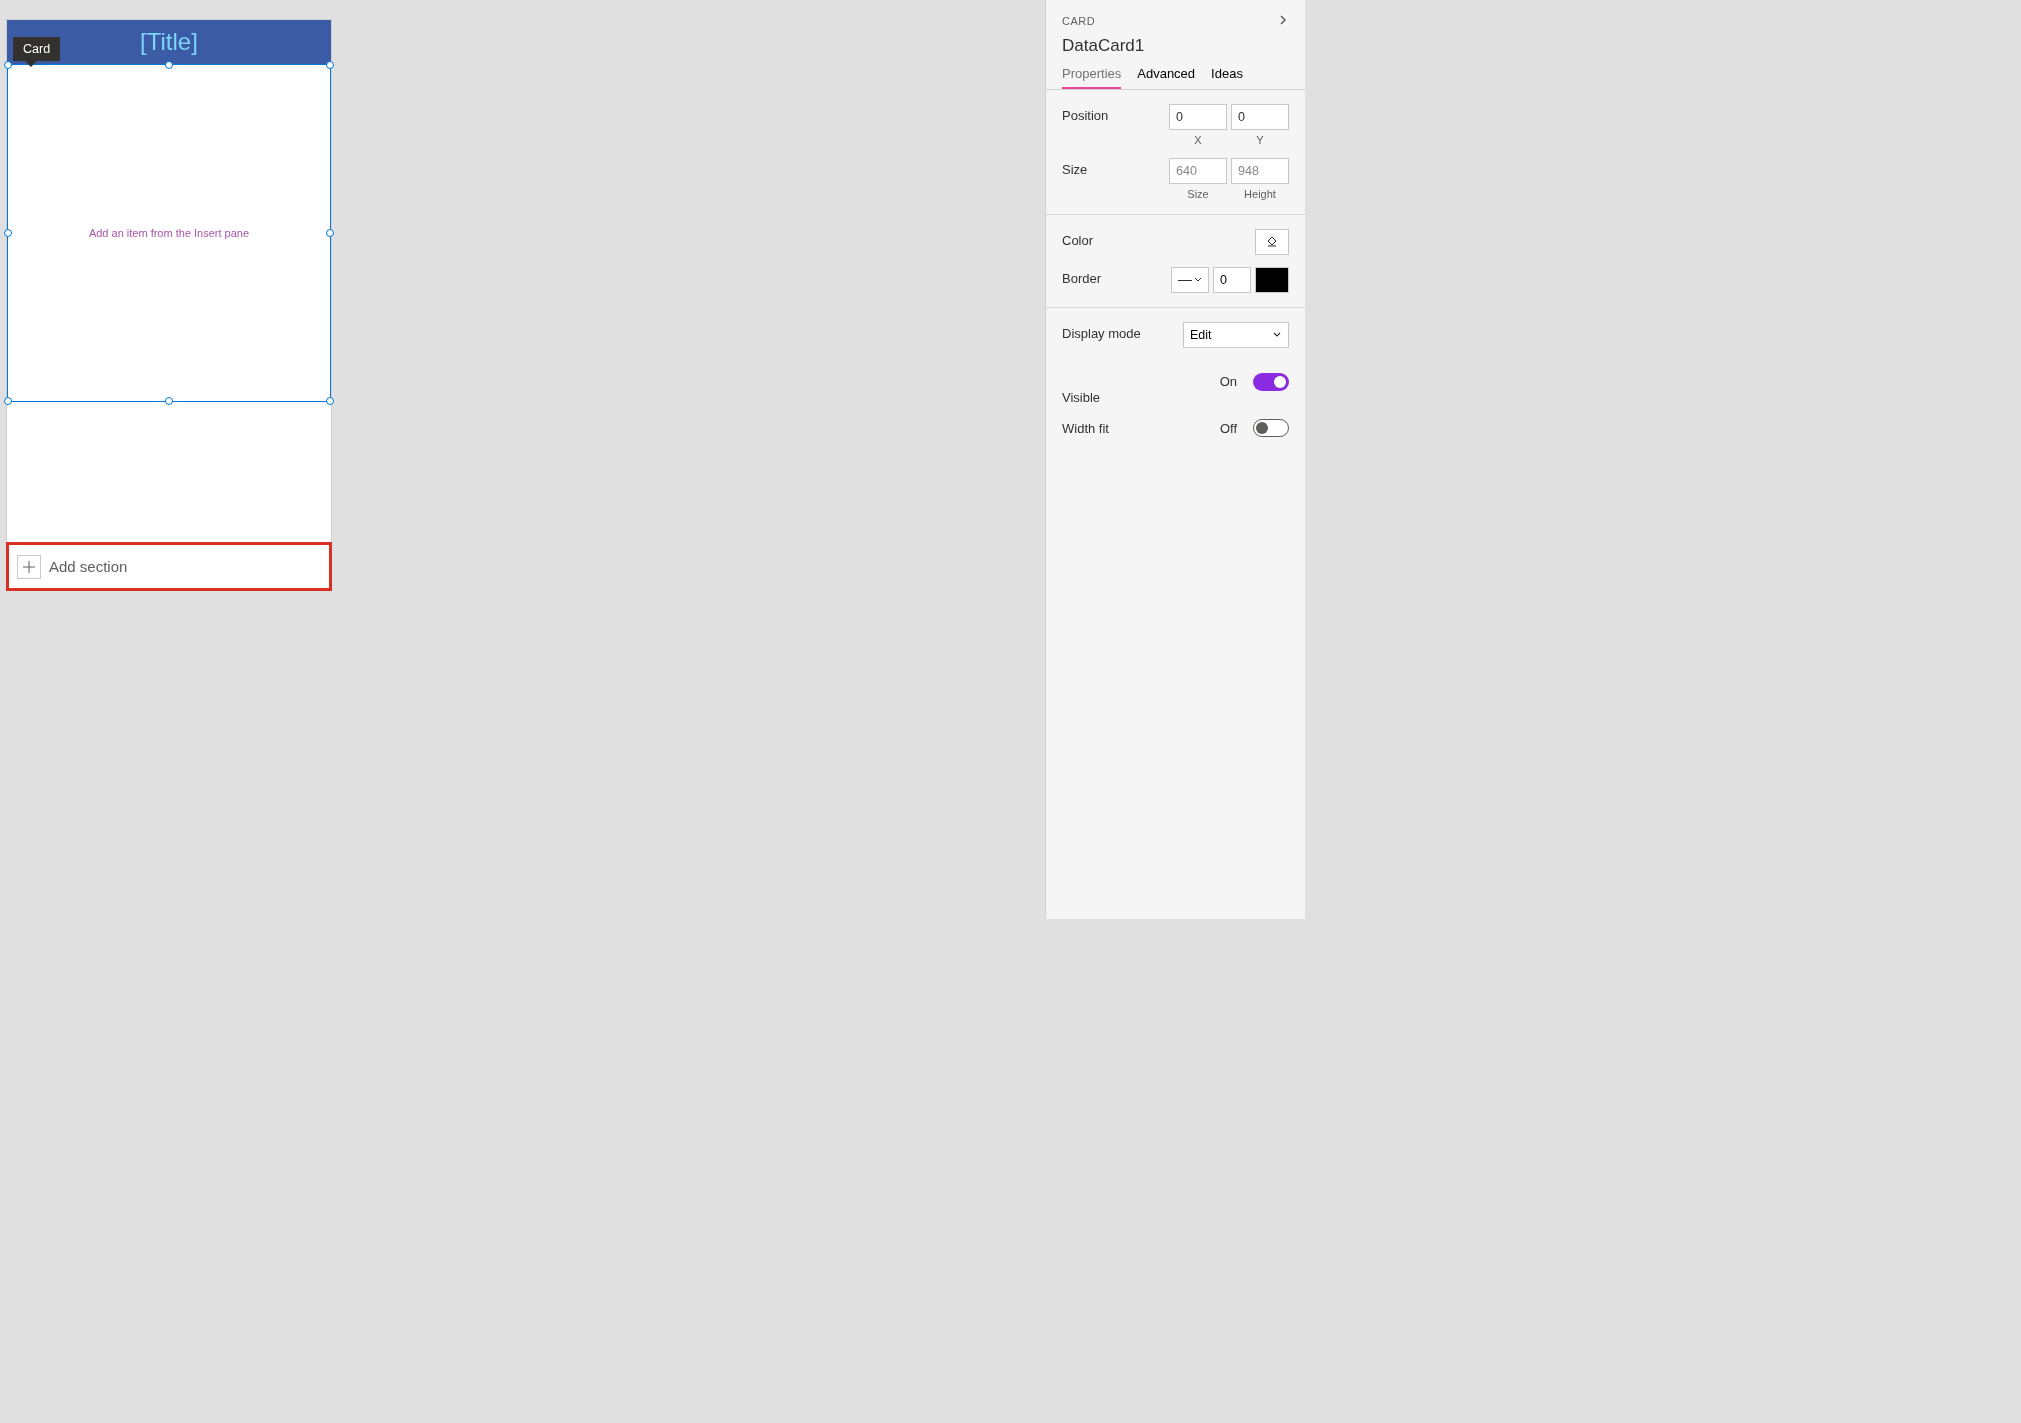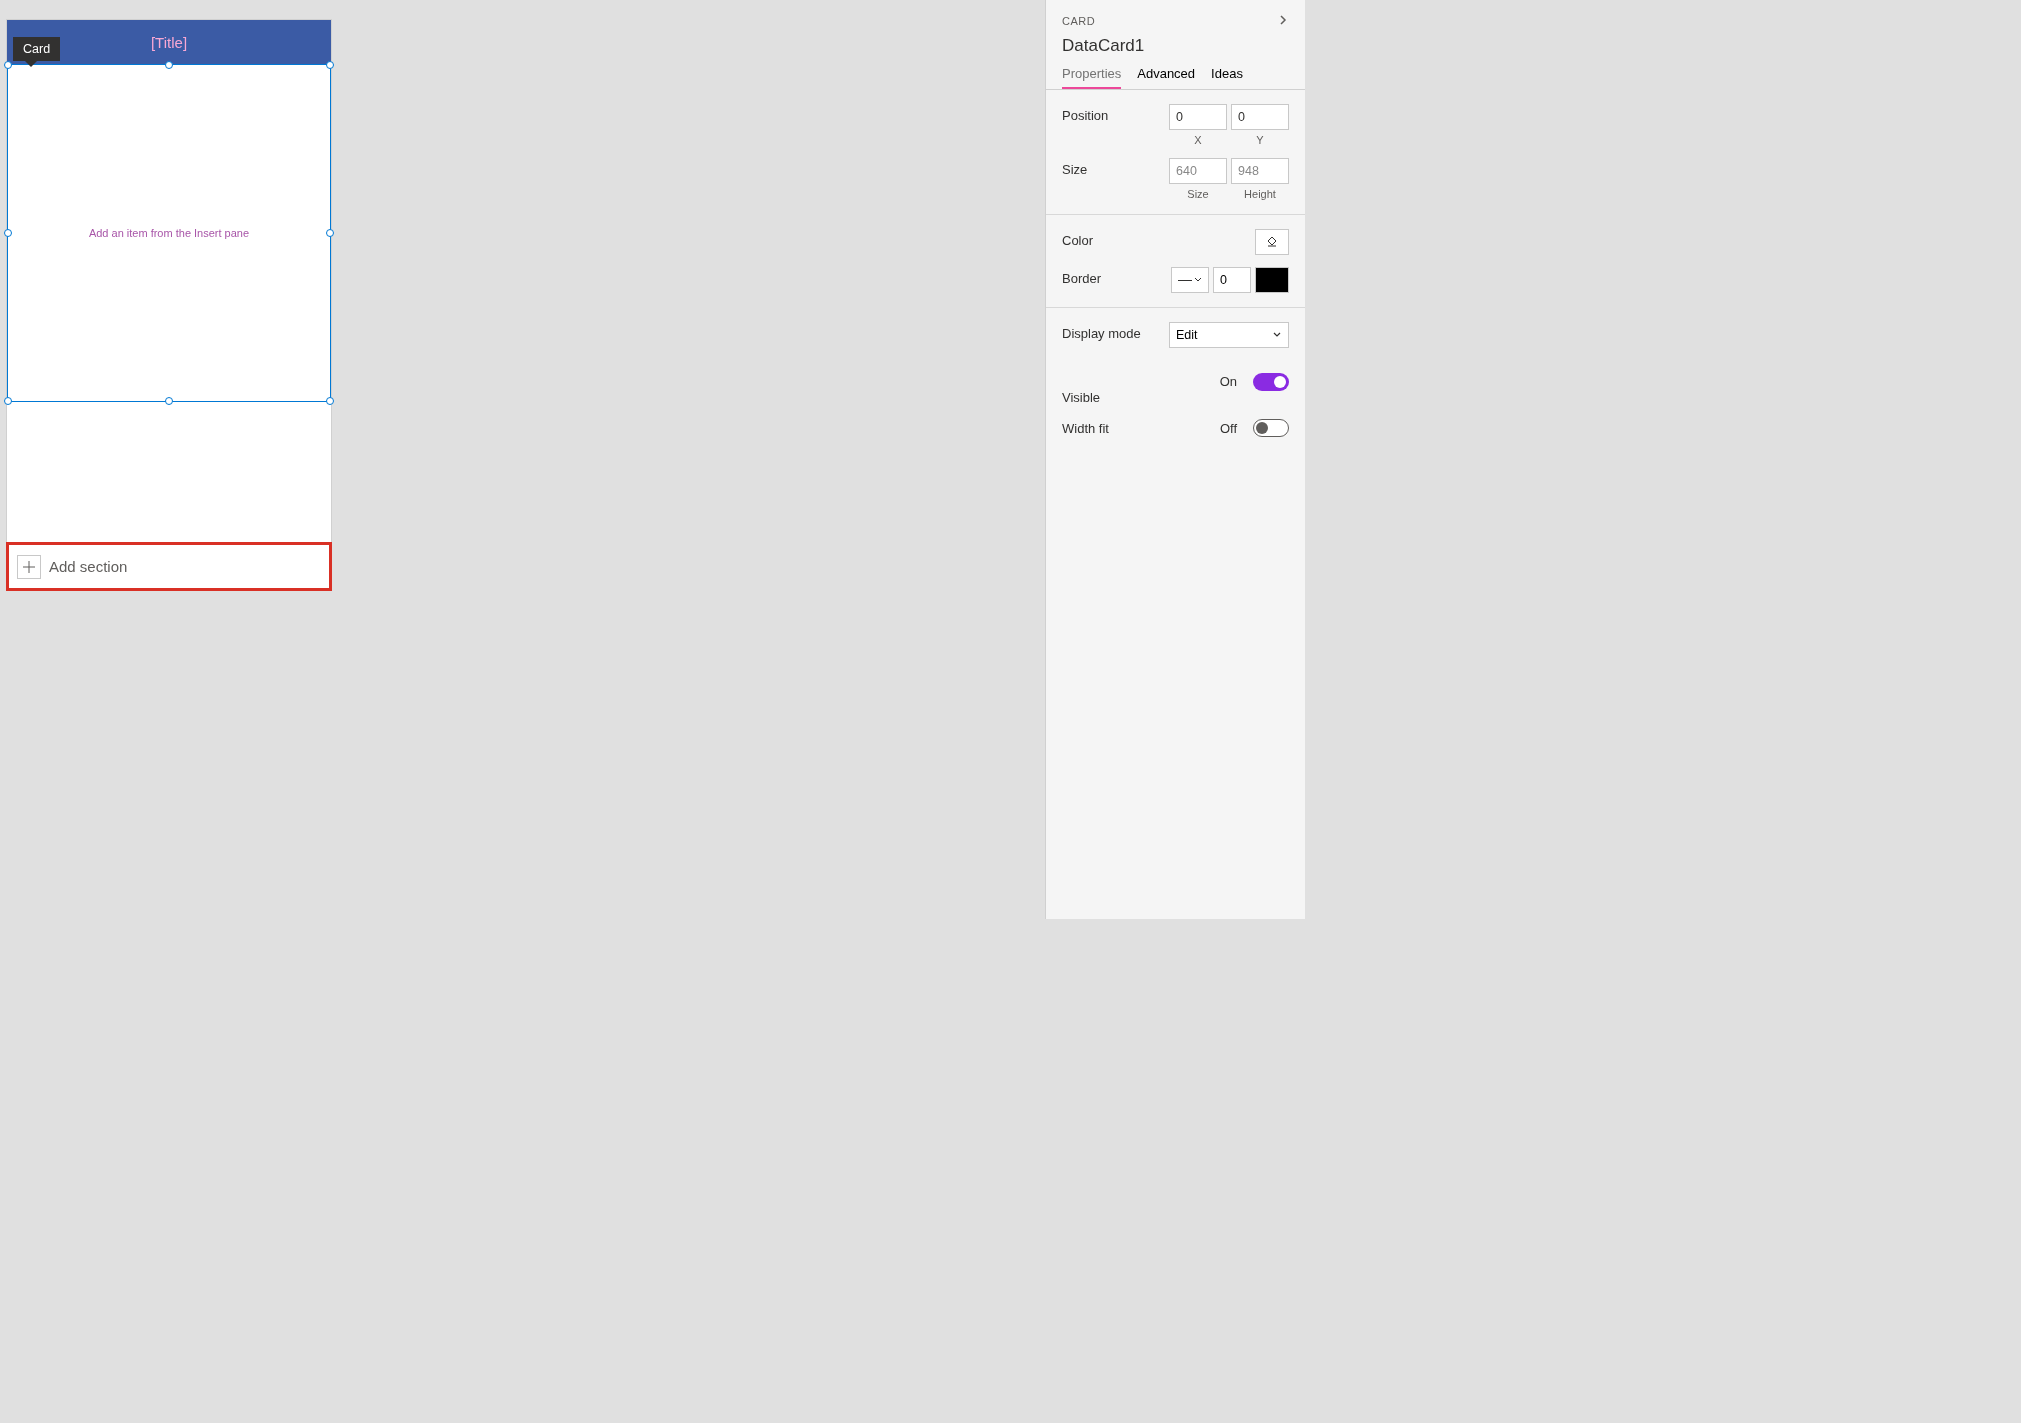--- a/index.html
+++ b/index.html
@@ -3,21 +3,21 @@
   <meta charset="utf-8">
   <style>
     * { box-sizing: border-box; margin: 0; padding: 0; font-family: "Segoe UI", Arial, sans-serif; }
     body { background: #e0e0e0; width: 1305px; height: 919px; position: relative; overflow: hidden; }
     
     
     .canvas-area { position: absolute; left: 0; top: 0; width: 576px; height: 919px; background: #e0e0e0; }
     
     .card-frame { position: absolute; left: 6px; top: 19px; width: 326px; height: 572px; background: #fff; border: 1px solid #d0d0d0; }
     .card-header { height: 44px; background: #3b5ba5; display: flex; align-items: center; justify-content: center; }
-    .card-header-title { color: #f9a8d4; font-size: 15px; font-weight: 300; }
+    .card-header-title { color: #7dd3fc; font-size: 24px; font-weight: 300; }
     .card-body { position: relative; height: 338px; border: 1px solid #0078d4; display: flex; align-items: center; justify-content: center; }
     .card-body-hint { color: #a855a8; font-size: 11px; font-weight: 400; }
     
     
     .tooltip { position: absolute; left: 13px; top: 37px; background: #323130; color: #fff; padding: 5px 10px; font-size: 12.5px; z-index: 10; }
     .tooltip::after { content: ""; position: absolute; bottom: -6px; left: 12px; border-left: 6px solid transparent; border-right: 6px solid transparent; border-top: 6px solid #323130; }
     
     
     .handle { position: absolute; width: 8px; height: 8px; background: #fff; border: 1px solid #0078d4; border-radius: 50%; z-index: 5; }
     .h-tl { left: -4px; top: -4px; }
@@ -55,21 +55,21 @@
     .prop-input { width: 58px; height: 26px; border: 1px solid #c8c8c8; padding: 0 6px; font-size: 12.5px; color: #323130; background: #fff; }
     .prop-input.dimmed { color: #888; }
     .prop-sublabel { color: #605e5c; font-size: 11px; text-align: center; margin-top: 4px; }
     
     .color-swatch-btn { width: 34px; height: 26px; border: 1px solid #c8c8c8; background: #fff; display: flex; align-items: center; justify-content: center; cursor: pointer; }
     .border-style-btn { width: 38px; height: 26px; border: 1px solid #c8c8c8; background: #fff; display: flex; align-items: center; justify-content: center; gap: 2px; cursor: pointer; }
     .border-line { width: 14px; height: 1px; background: #323130; }
     .border-width-input { width: 38px; height: 26px; border: 1px solid #c8c8c8; padding: 0 6px; font-size: 12.5px; background: #fff; }
     .border-color-swatch { width: 34px; height: 26px; border: 1px solid #c8c8c8; background: #000; cursor: pointer; }
     
-    .select-box { width: 120px; height: 26px; border: 1px solid #c8c8c8; background: #fff; display: flex; align-items: center; justify-content: space-between; padding: 0 6px; cursor: pointer; font-size: 12.5px; }
+    .select-box { width: 106px; height: 26px; border: 1px solid #c8c8c8; background: #fff; display: flex; align-items: center; justify-content: space-between; padding: 0 6px; cursor: pointer; font-size: 12.5px; }
     
     .toggle-row { display: flex; align-items: center; justify-content: space-between; margin-bottom: 14px; }
     .toggle-row:last-child { margin-bottom: 0; }
     .toggle-wrap { display: flex; align-items: center; gap: 16px; }
     .toggle-state { color: #323130; font-size: 13px; }
     .toggle { width: 36px; height: 18px; border-radius: 9px; position: relative; cursor: pointer; }
     .toggle.on { background: #8a2be2; }
     .toggle.off { background: #fff; border: 1px solid #605e5c; }
     .toggle-knob { position: absolute; width: 12px; height: 12px; border-radius: 50%; top: 3px; }
     .toggle.on .toggle-knob { background: #fff; right: 3px; }

